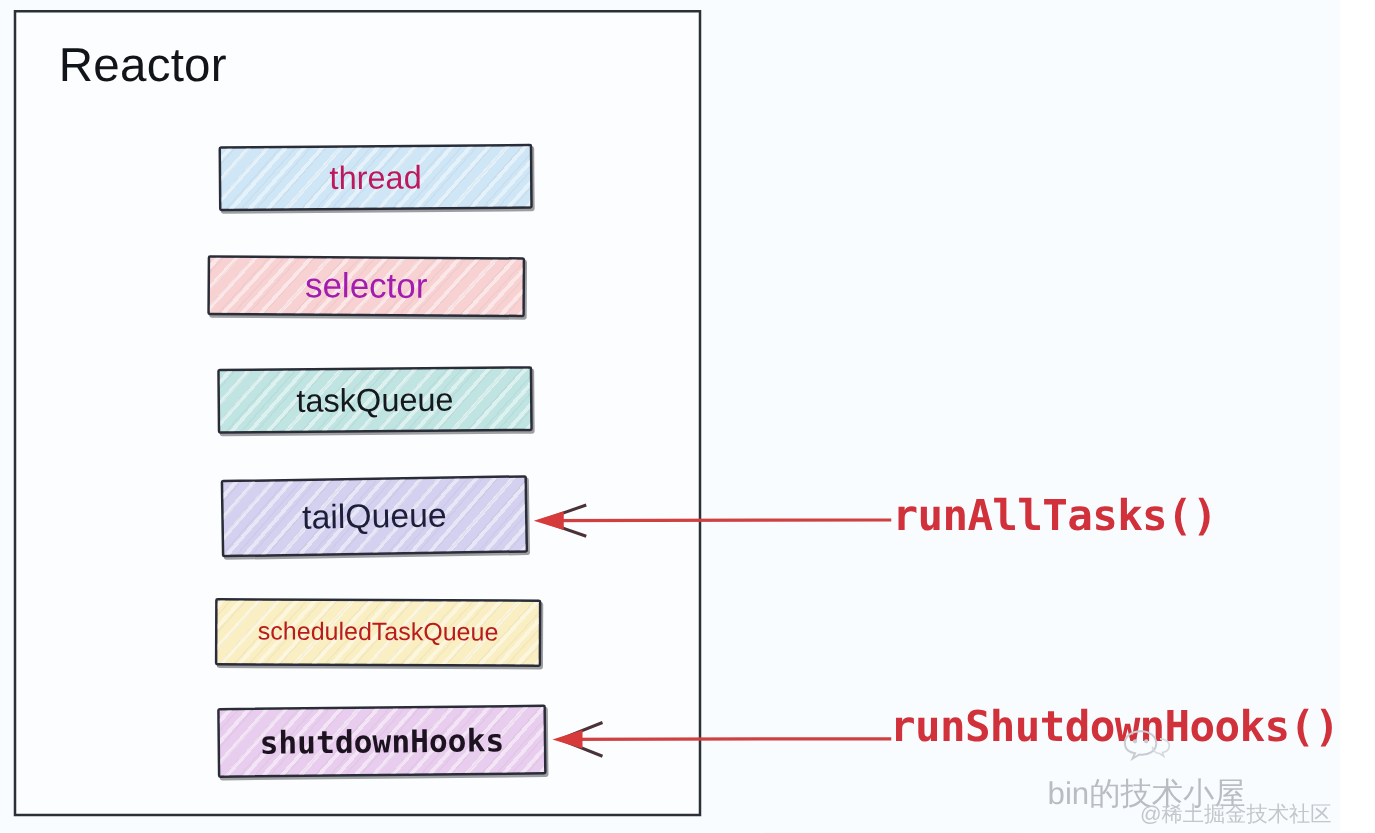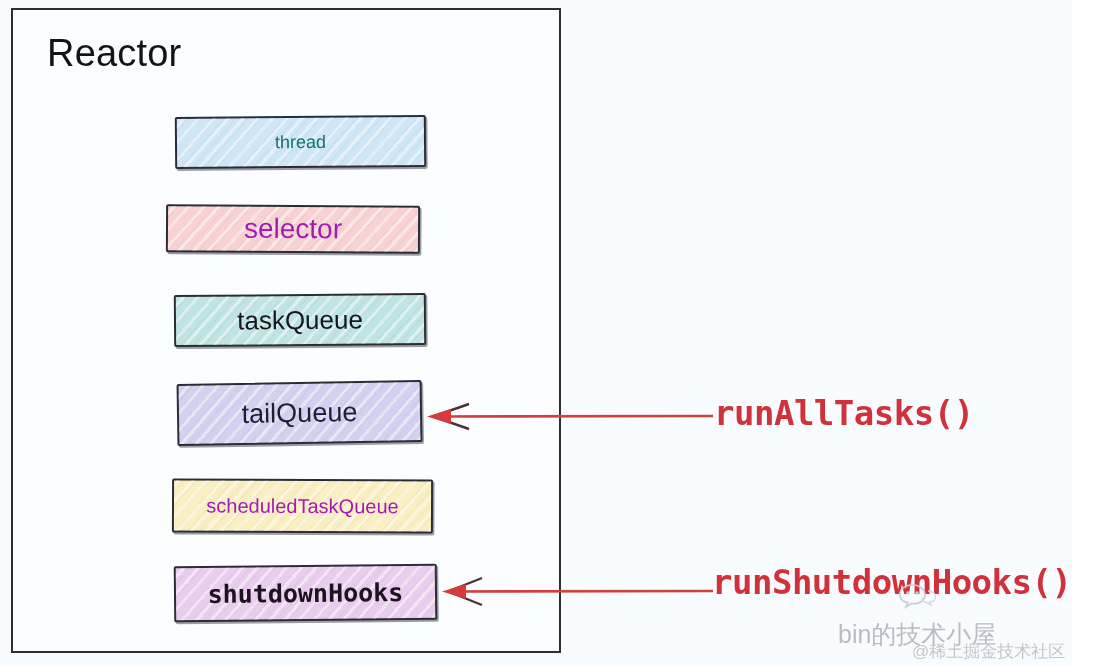--- a/index.html
+++ b/index.html
@@ -89,25 +89,25 @@
                             background: #f8d2d2; transform: rotate(0.35deg); }
   #box-taskqueue          { left: 174px; top: 294px; width: 252px; height: 52px;
                             background: #bfe4e2; transform: rotate(-0.5deg); }
   #box-tailqueue          { left: 177px; top: 382px; width: 245px; height: 62px;
                             background: #d3d1ef; transform: rotate(-0.9deg); }
   #box-scheduled          { left: 172px; top: 479px; width: 261px; height: 54px;
                             background: #faeec3; transform: rotate(0.25deg); }
   #box-shutdown           { left: 174px; top: 565px; width: 263px; height: 56px;
                             background: #e9cdee; transform: rotate(-0.6deg); }
 
-  #box-thread    .blabel { font-size: 18px; color: #0f766e; }
+  #box-thread    .blabel { font-size: 26px; color: #be185d; }
   #box-selector  .blabel { font-size: 28px; color: #a21caf; }
   #box-taskqueue .blabel { font-size: 26px; color: #15181d; }
   #box-tailqueue .blabel { font-size: 27px; color: #1d1f3a; }
-  #box-scheduled .blabel { font-size: 20px; color: #a21caf; }
+  #box-scheduled .blabel { font-size: 20px; color: #b91c1c; }
   #box-shutdown  .blabel { font-size: 25px; color: #1d1320;
                            font-family: "DejaVu Sans Mono", monospace; font-weight: 700; }
 
   
   .arrow-svg {
     position: absolute;
     overflow: visible;
     pointer-events: none;
   }
   #arrow-runalltasks    { left: 425px; top: 400px; width: 290px; height: 34px; }

